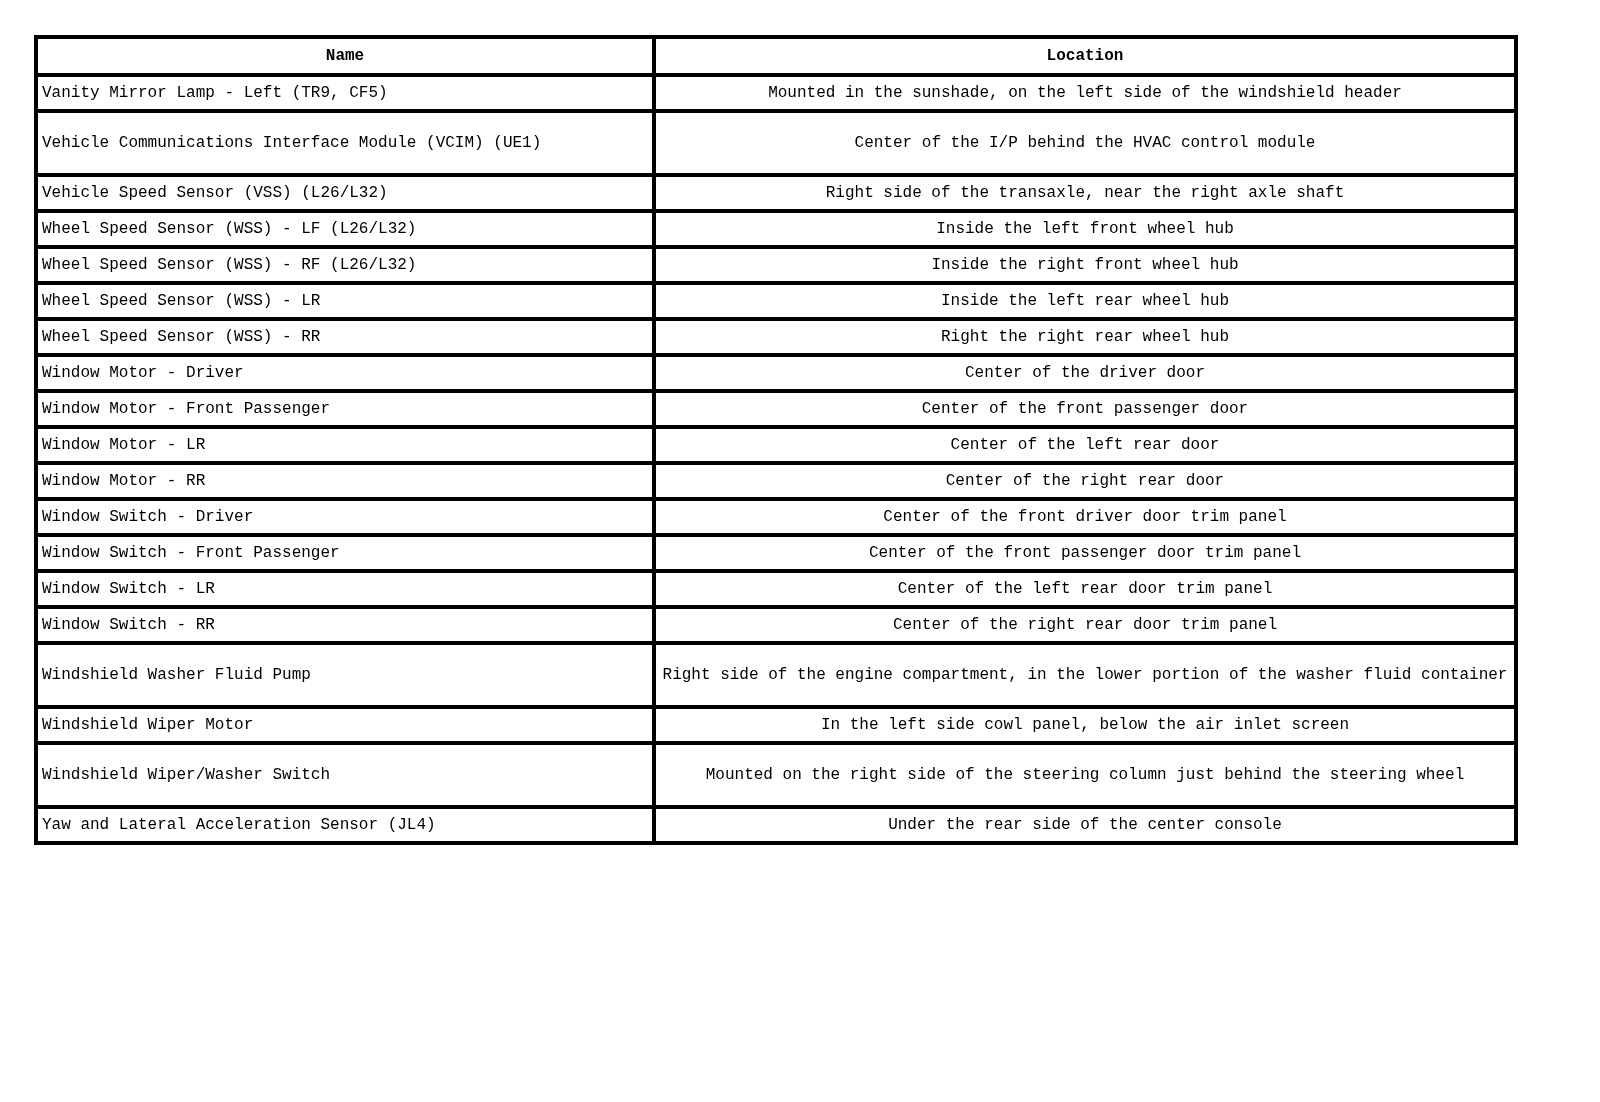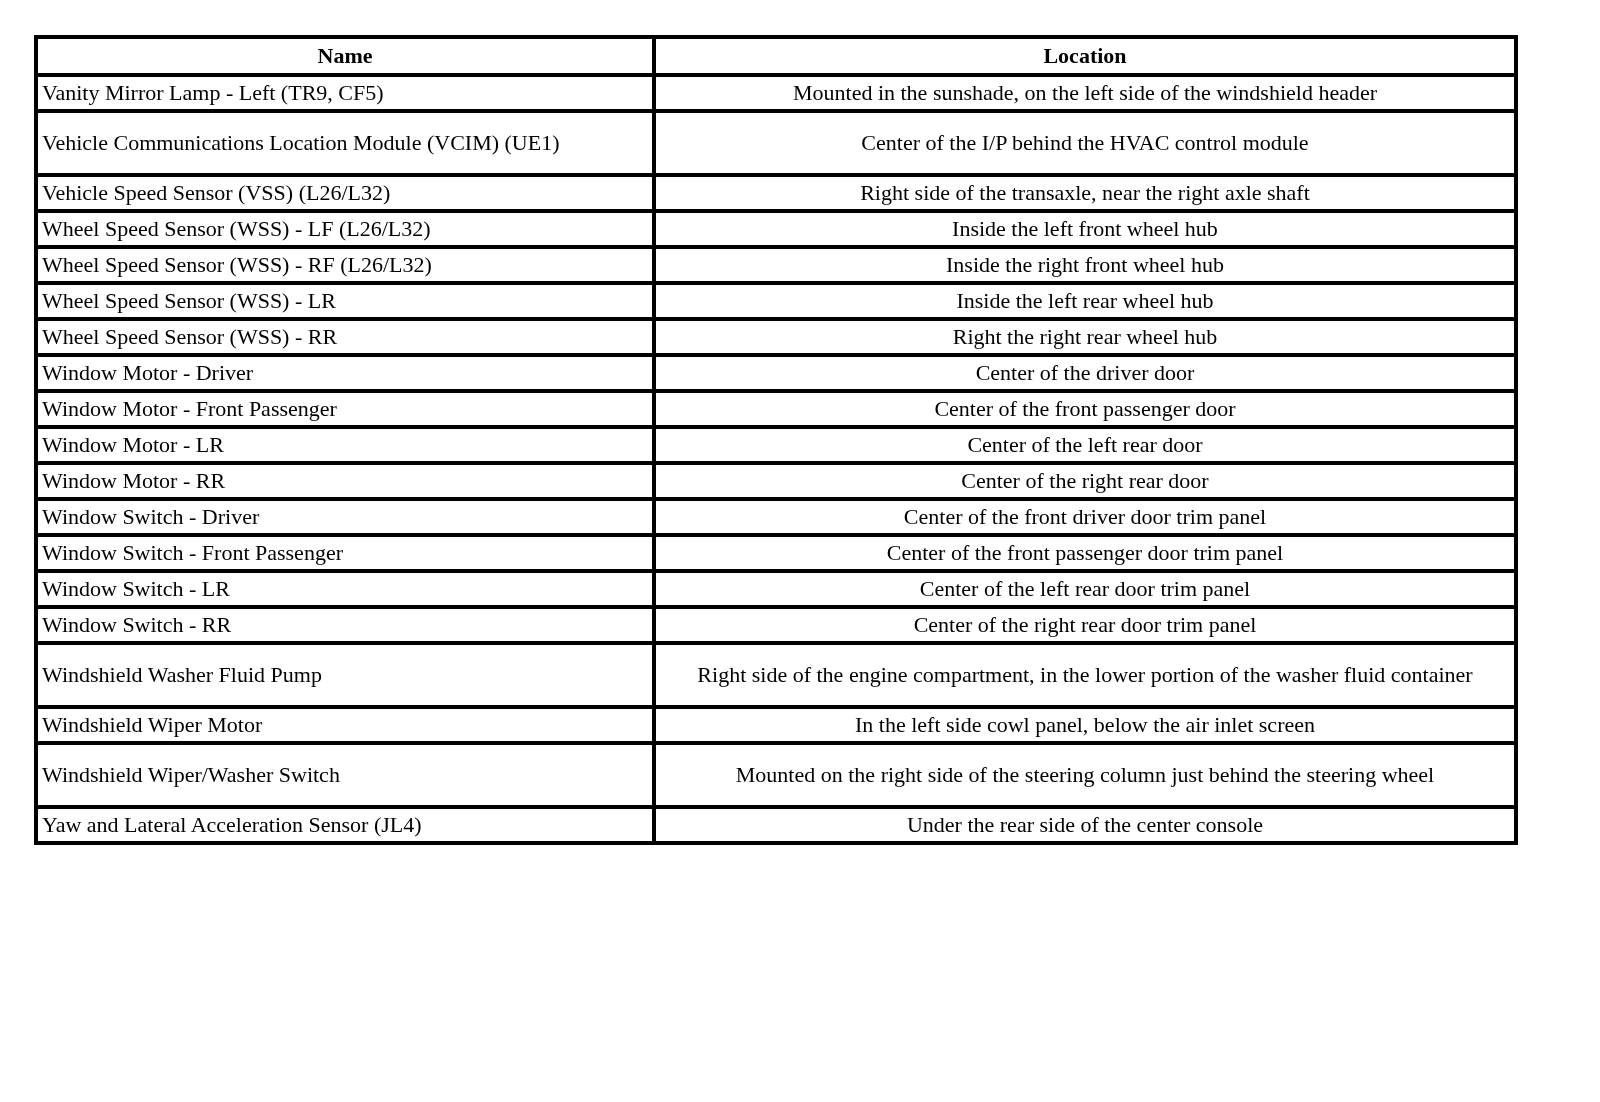--- a/index.html
+++ b/index.html
@@ -1,22 +1,22 @@
 <!DOCTYPE html>
 <html><head>
   <meta charset="utf-8">
   <style>
     html, body { margin: 0; padding: 0; background: #ffffff; }
     body { width: 1600px; height: 1102px; position: relative; overflow: hidden; }
     table.loc {
       position: absolute; left: 34px; top: 35px;
       width: 1484px;
       border-collapse: collapse;
-      font-family: Liberation Serif, serif;
-      font-size: 22px;
+      font-family: Liberation Mono, monospace;
+      font-size: 16px;
       color: #000;
       border: 4px solid #000;
     }
     table.loc th, table.loc td {
       border: 4px solid #000;
       padding: 0 4px;
       line-height: 28px;
       vertical-align: middle;
     }
     table.loc th { height: 34px; font-weight: bold; text-align: center; }
@@ -34,21 +34,21 @@
       <th>Name</th>
       <th>Location</th>
     </tr>
   </thead>
   <tbody id="rows">
       <tr>
         <td class="name">Vanity Mirror Lamp - Left (TR9, CF5)</td>
         <td class="location">Mounted in the sunshade, on the left side of the windshield header</td>
       </tr>
       <tr class="tall">
-        <td class="name">Vehicle Communications Location Module (VCIM) (UE1)</td>
+        <td class="name">Vehicle Communications Interface Module (VCIM) (UE1)</td>
         <td class="location">Center of the I/P behind the HVAC control module</td>
       </tr>
       <tr>
         <td class="name">Vehicle Speed Sensor (VSS) (L26/L32)</td>
         <td class="location">Right side of the transaxle, near the right axle shaft</td>
       </tr>
       <tr>
         <td class="name">Wheel Speed Sensor (WSS) - LF (L26/L32)</td>
         <td class="location">Inside the left front wheel hub</td>
       </tr>

